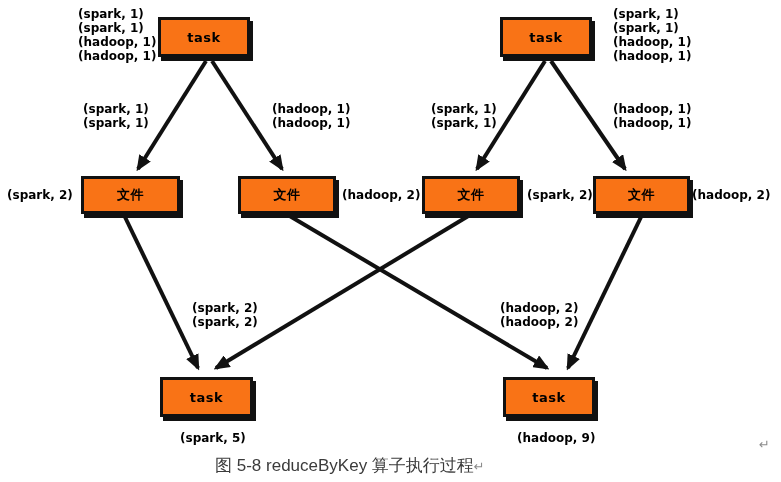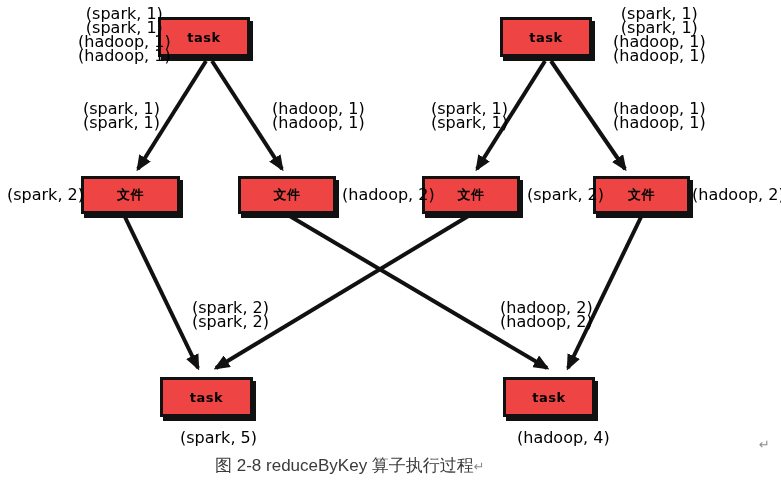--- a/index.html
+++ b/index.html
@@ -8,36 +8,35 @@
     width:781px;height:482px;
     background:#fff;
     font-family:"DejaVu Sans",sans-serif;
     overflow:hidden;
   }
   .arrows{position:absolute;left:0;top:0;width:781px;height:482px;}
   .node{
     position:absolute;
     box-sizing:border-box;
     display:flex;align-items:center;justify-content:center;
-    background:#ef4444;
+    background:#f97316;
     border:3px solid #111;
     box-shadow:3px 4px 0 #111;
     font-weight:bold;
     font-size:13px;
     color:#000;
     letter-spacing:0.5px;
   }
   .lbl{
     position:absolute;
-    font-size:16px;
-    font-weight:normal;
+    font-size:12px;
+    font-weight:bold;
     line-height:14px;
     color:#000;
     white-space:nowrap;
-    text-align:center;
   }
   .caption{
     position:absolute;
     left:215px;top:454px;
     font-size:17px;
     color:#3b3b3b;
     font-weight:normal;
     white-space:nowrap;
     font-family:"Liberation Sans","DejaVu Sans",sans-serif;
   }
@@ -138,22 +137,22 @@
   <div class="lbl" style="left:500px;top:301px">
     <div>(hadoop, 2)</div>
     <div>(hadoop, 2)</div>
   </div>
 
   <div class="lbl" style="left:180px;top:431px">
     <div>(spark, 5)</div>
   </div>
 
   <div class="lbl" style="left:517px;top:431px">
-    <div>(hadoop, 4)</div>
+    <div>(hadoop, 9)</div>
   </div>
 
   <div class="pmark pmark-floating">↵</div>
 
   <div class="caption">
-    <span>图 2-8 reduceByKey 算子执行过程</span><span class="pmark">↵</span>
+    <span>图 5-8 reduceByKey 算子执行过程</span><span class="pmark">↵</span>
   </div>
 
 </div>
 
 </body></html>

